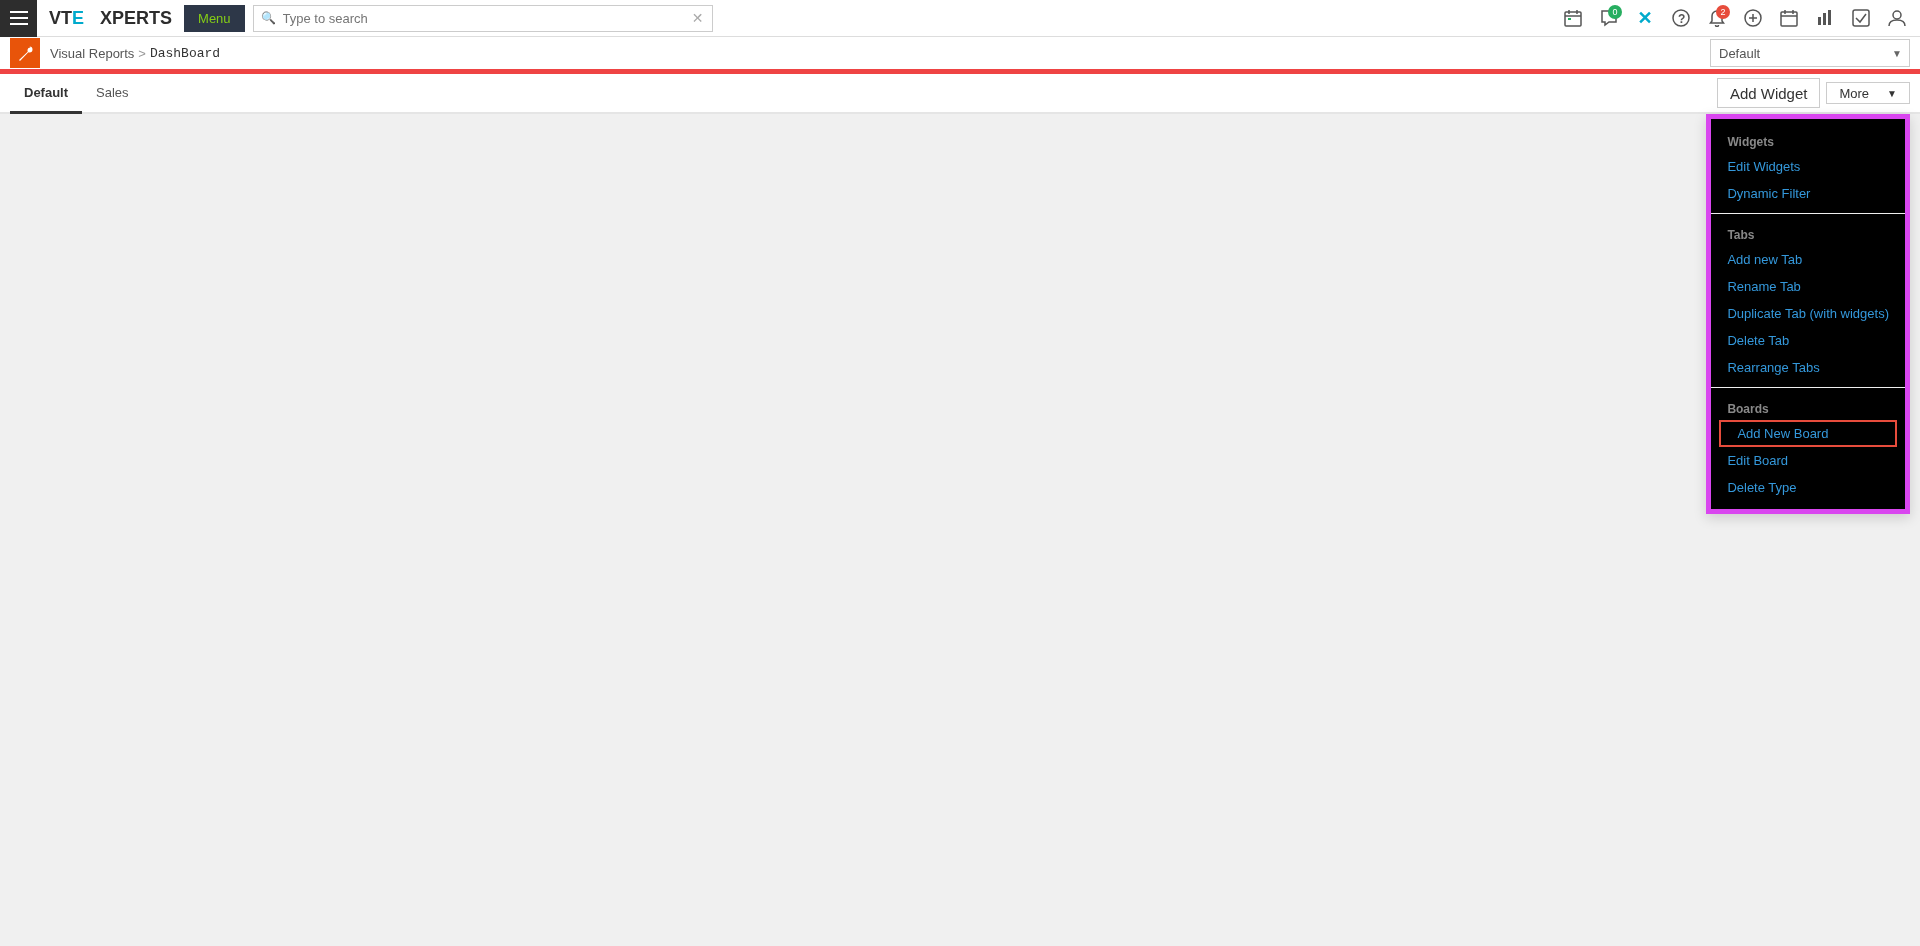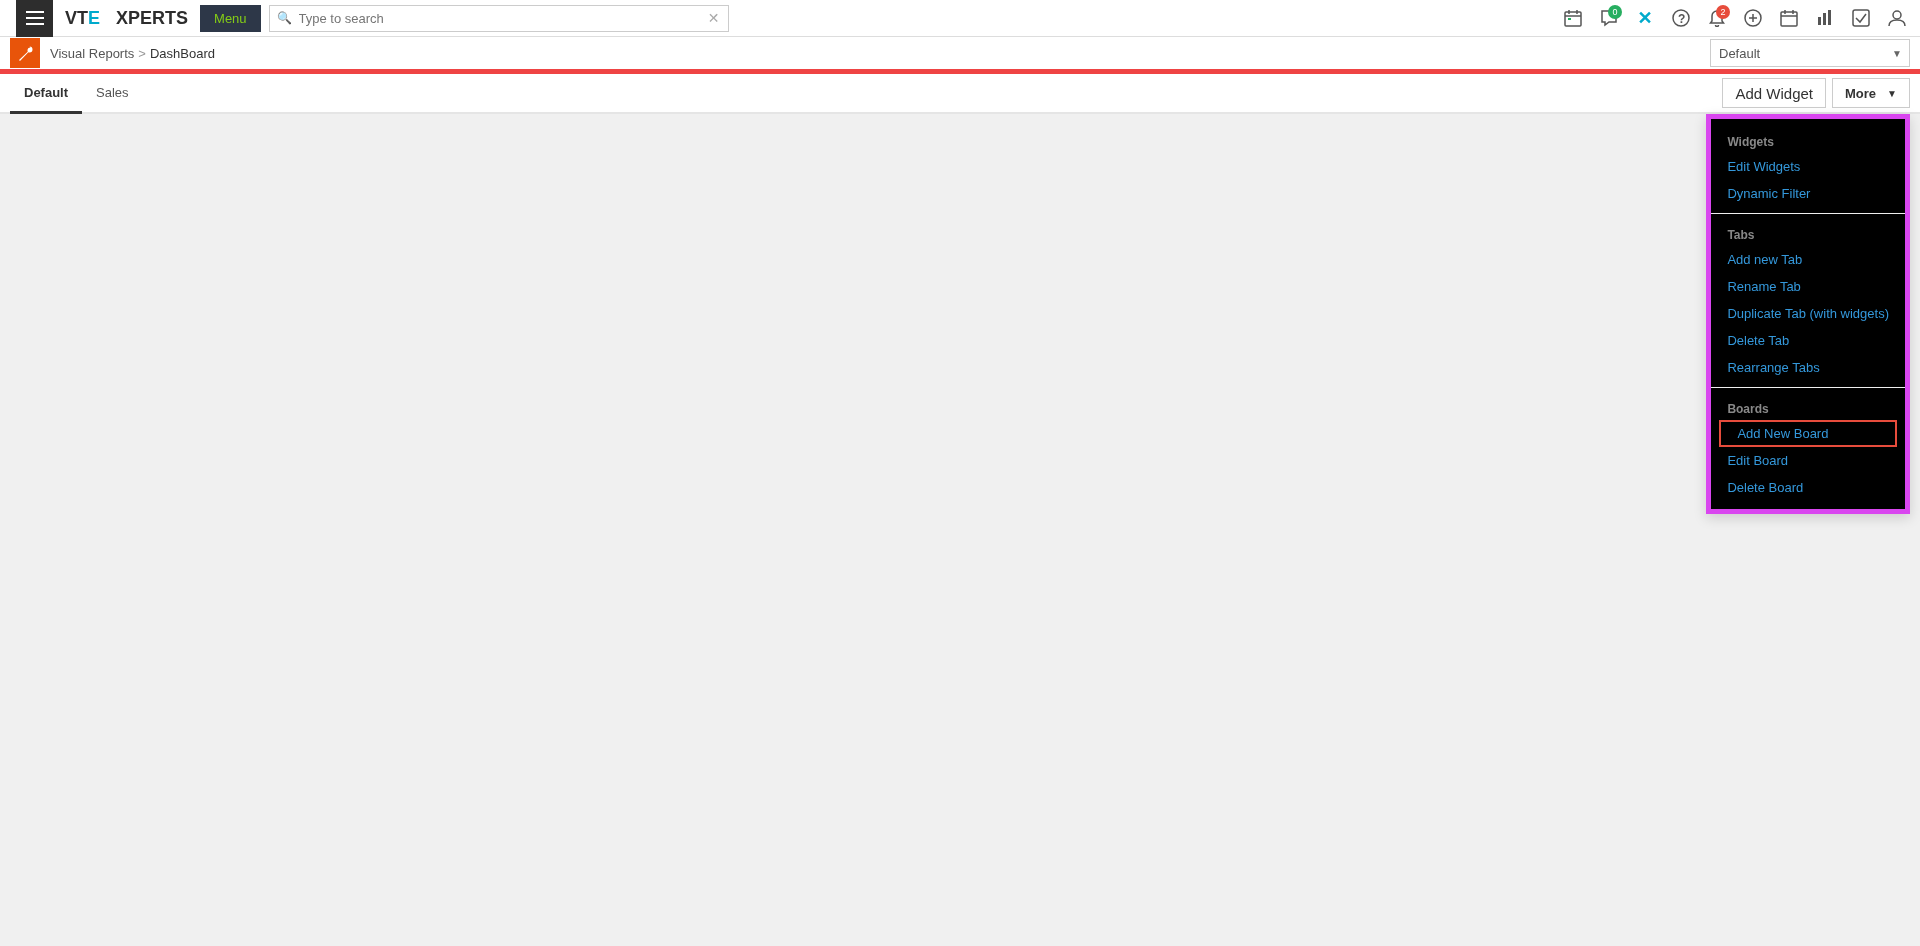--- a/index.html
+++ b/index.html
@@ -7,21 +7,20 @@
 
     
     .top-nav {
       display: flex;
       align-items: center;
       height: 37px;
       background: #fff;
       border-bottom: 1px solid #ddd;
       position: relative;
       z-index: 100;
-      padding-left: 16px;
     }
     .hamburger-btn {
       width: 37px;
       height: 37px;
       background: #2d2d2d;
       display: flex;
       align-items: center;
       justify-content: center;
       cursor: pointer;
       flex-shrink: 0;
@@ -137,21 +136,21 @@
     }
     .breadcrumb {
       font-size: 13px;
       color: #555;
       display: flex;
       align-items: center;
       gap: 4px;
     }
     .breadcrumb .link { color: #555; }
     .breadcrumb .sep { color: #999; }
-    .breadcrumb .current { color: #333; }
+    .breadcrumb .current { color: #333; font-family: Liberation Mono, monospace; }
     .board-selector {
       margin-left: auto;
       display: flex;
       align-items: center;
     }
     .board-select {
       border: 1px solid #ccc;
       background: #fff;
       padding: 4px 24px 4px 8px;
       font-size: 13px;
@@ -216,25 +215,24 @@
       color: #333;
       height: 30px;
     }
     .more-btn {
       border: 1px solid #ccc;
       background: #fff;
       padding: 5px 12px;
       font-size: 13px;
       cursor: pointer;
       color: #333;
-      height: 30px;
-      display: flex;
-      align-items: center;
-      gap: 11px;
-      font-weight: bold;
+      height: 22px;
+      display: flex;
+      align-items: center;
+      gap: 18px;
     }
     .more-btn .arrow { font-size: 10px; }
 
     
     .dropdown-menu {
       position: absolute;
       top: 100%;
       right: 10px;
       background: #000000;
       border: 5px solid #d946ef;
@@ -418,17 +416,17 @@
     <div class="dropdown-section-header">Tabs</div>
     <div class="dropdown-item">Add new Tab</div>
     <div class="dropdown-item">Rename Tab</div>
     <div class="dropdown-item">Duplicate Tab (with widgets)</div>
     <div class="dropdown-item">Delete Tab</div>
     <div class="dropdown-item">Rearrange Tabs</div>
     <div class="dropdown-divider"></div>
     <div class="dropdown-section-header">Boards</div>
     <div class="dropdown-item highlighted">Add New Board</div>
     <div class="dropdown-item">Edit Board</div>
-    <div class="dropdown-item">Delete Board</div>
+    <div class="dropdown-item">Delete Type</div>
   </div>
 </div>
 
 <div class="main-content"></div>
 
 </body></html>

